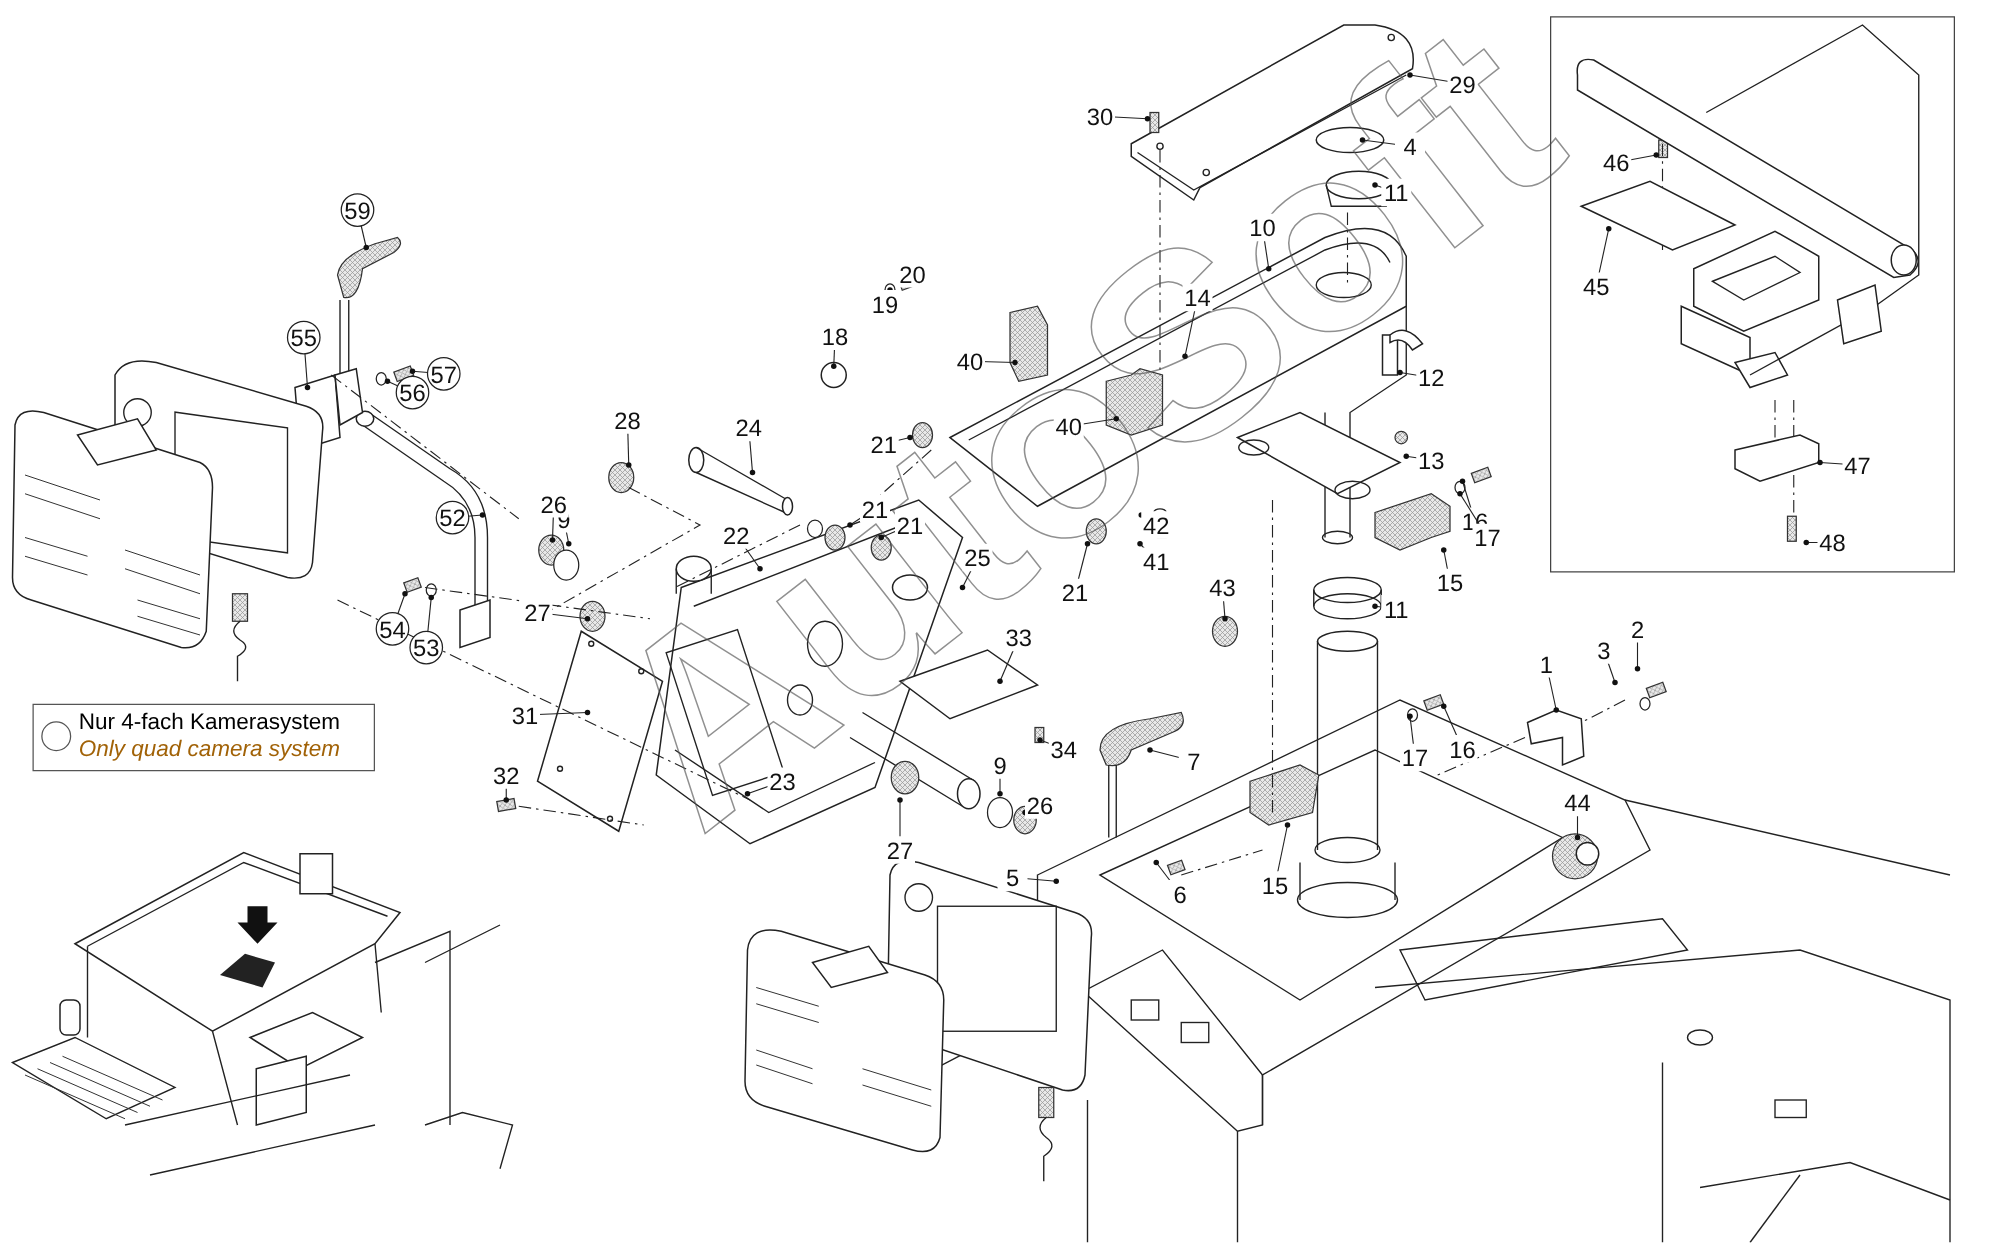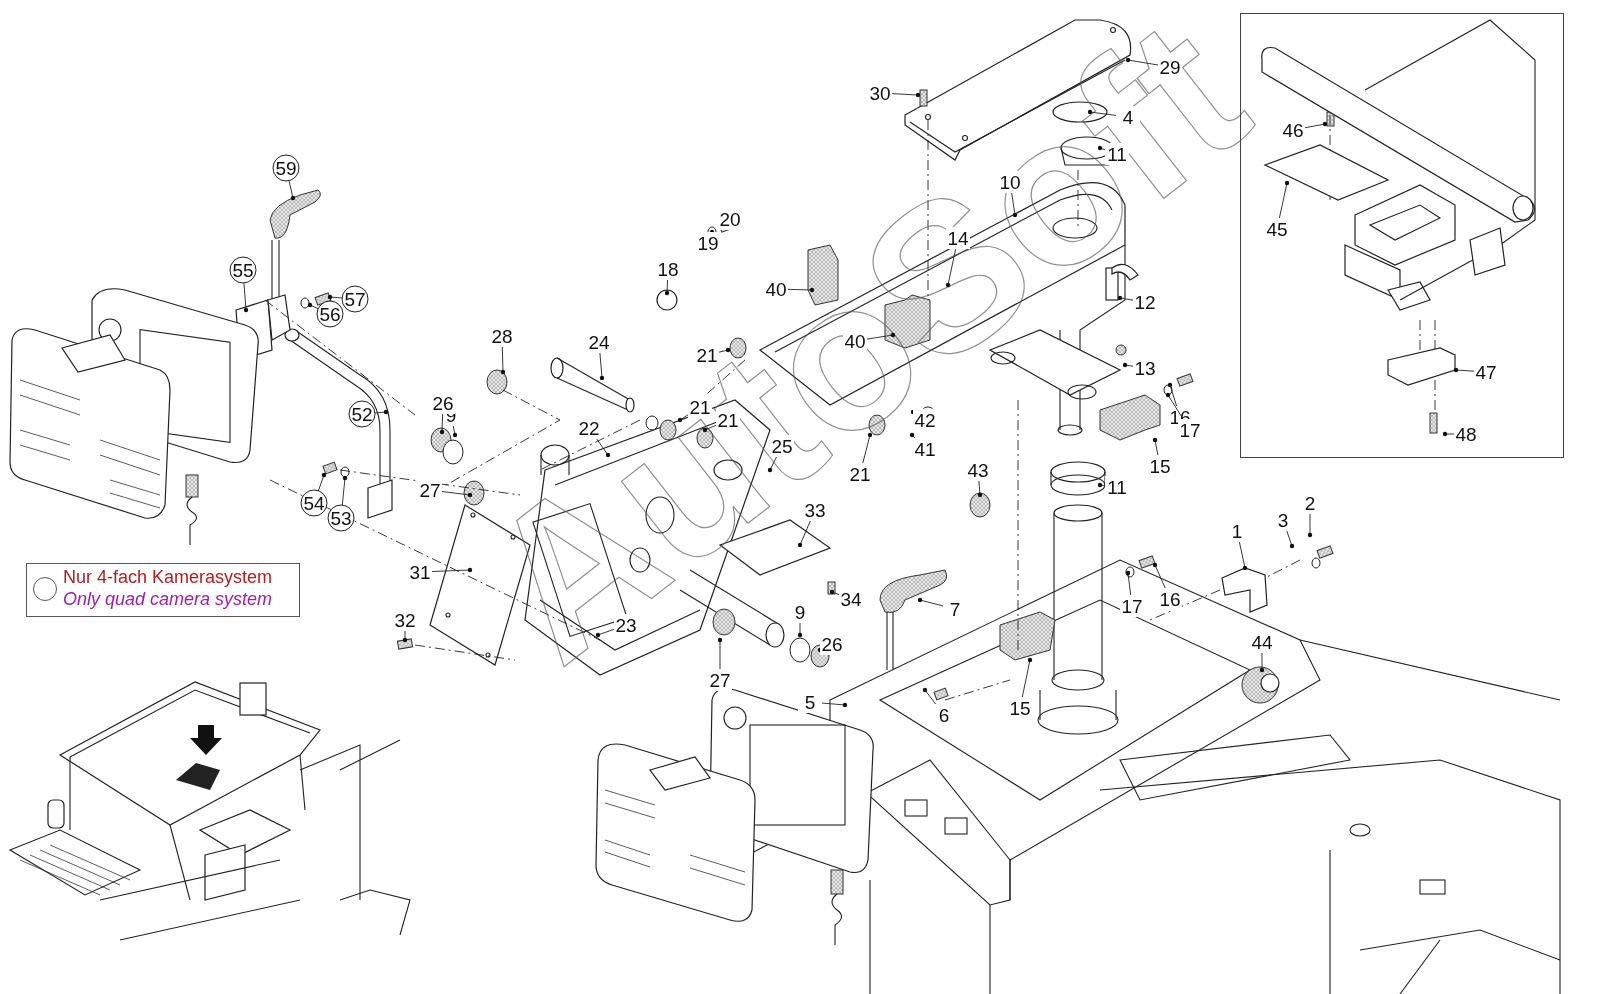--- a/index.html
+++ b/index.html
@@ -12,22 +12,22 @@
   .hatch { stroke:#333; stroke-width:1; fill:url(#hatchPat); }
   .dash { stroke:#222; stroke-width:0.9; fill:none; stroke-dasharray:10 4 2 4; }
   .leader { stroke:#222; stroke-width:0.9; }
   .dot { fill:#111; }
   .callout { font-family:"Liberation Sans", sans-serif; font-size:19px; fill:#111; }
   .ring { stroke:#222; stroke-width:1; fill:#fff; }
   #legend-box { position:absolute; left:26px; top:563px; width:272px; height:52px;
     border:1px solid #555; background:#fff; }
   #legend-circle { position:absolute; left:6px; top:13px; width:22px; height:22px;
     border:1px solid #555; border-radius:50%; }
-  #legend-line1 { position:absolute; left:36px; top:3px; font-size:18px; color:#b91c1c; white-space:nowrap; }
-  #legend-line2 { position:absolute; left:36px; top:25px; font-size:18px; font-style:italic; color:#a21caf; white-space:nowrap; }
+  #legend-line1 { position:absolute; left:36px; top:3px; font-size:18px; color:#000000; white-space:nowrap; }
+  #legend-line2 { position:absolute; left:36px; top:25px; font-size:18px; font-style:italic; color:#a16207; white-space:nowrap; }
   #inset-frame { position:absolute; left:1240px; top:13px; width:322px; height:443px;
     border:1px solid #444; background:transparent; pointer-events:none; }
 </style>
 </head>
 <body>
 
 <svg id="drawing" viewBox="0 0 1598 994" xmlns="http://www.w3.org/2000/svg">
   <defs>
     <pattern id="hatchPat" width="4" height="4" patternUnits="userSpaceOnUse">
       <rect width="4" height="4" fill="#e8e8e8"></rect>

